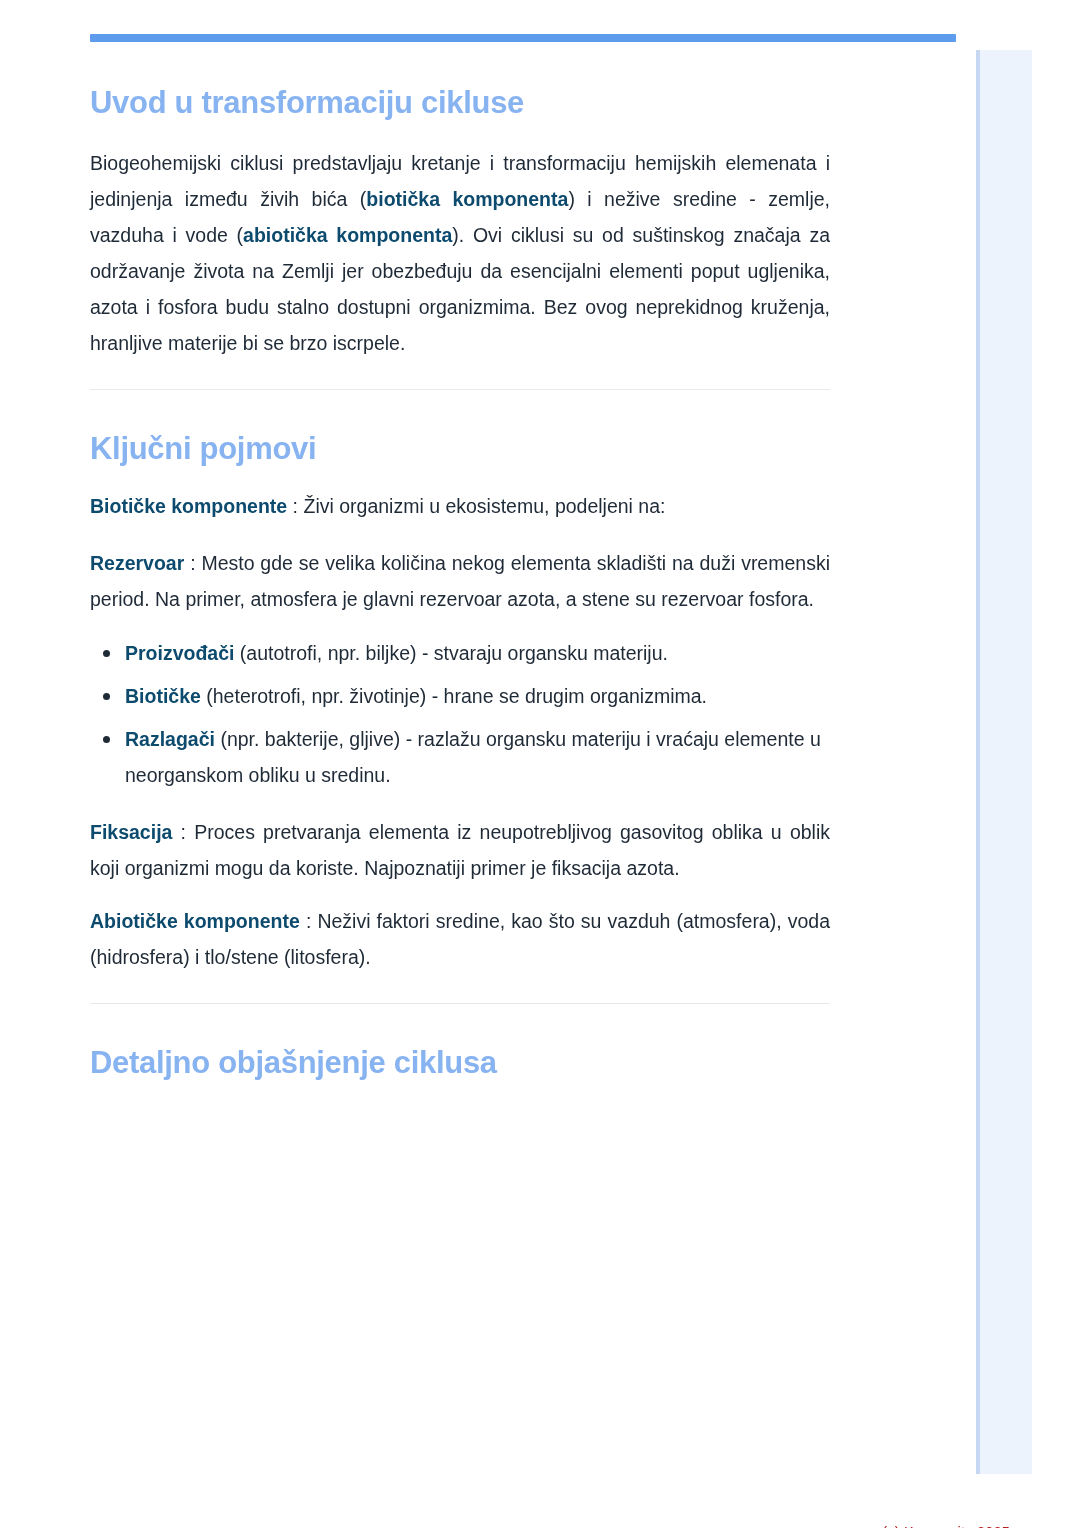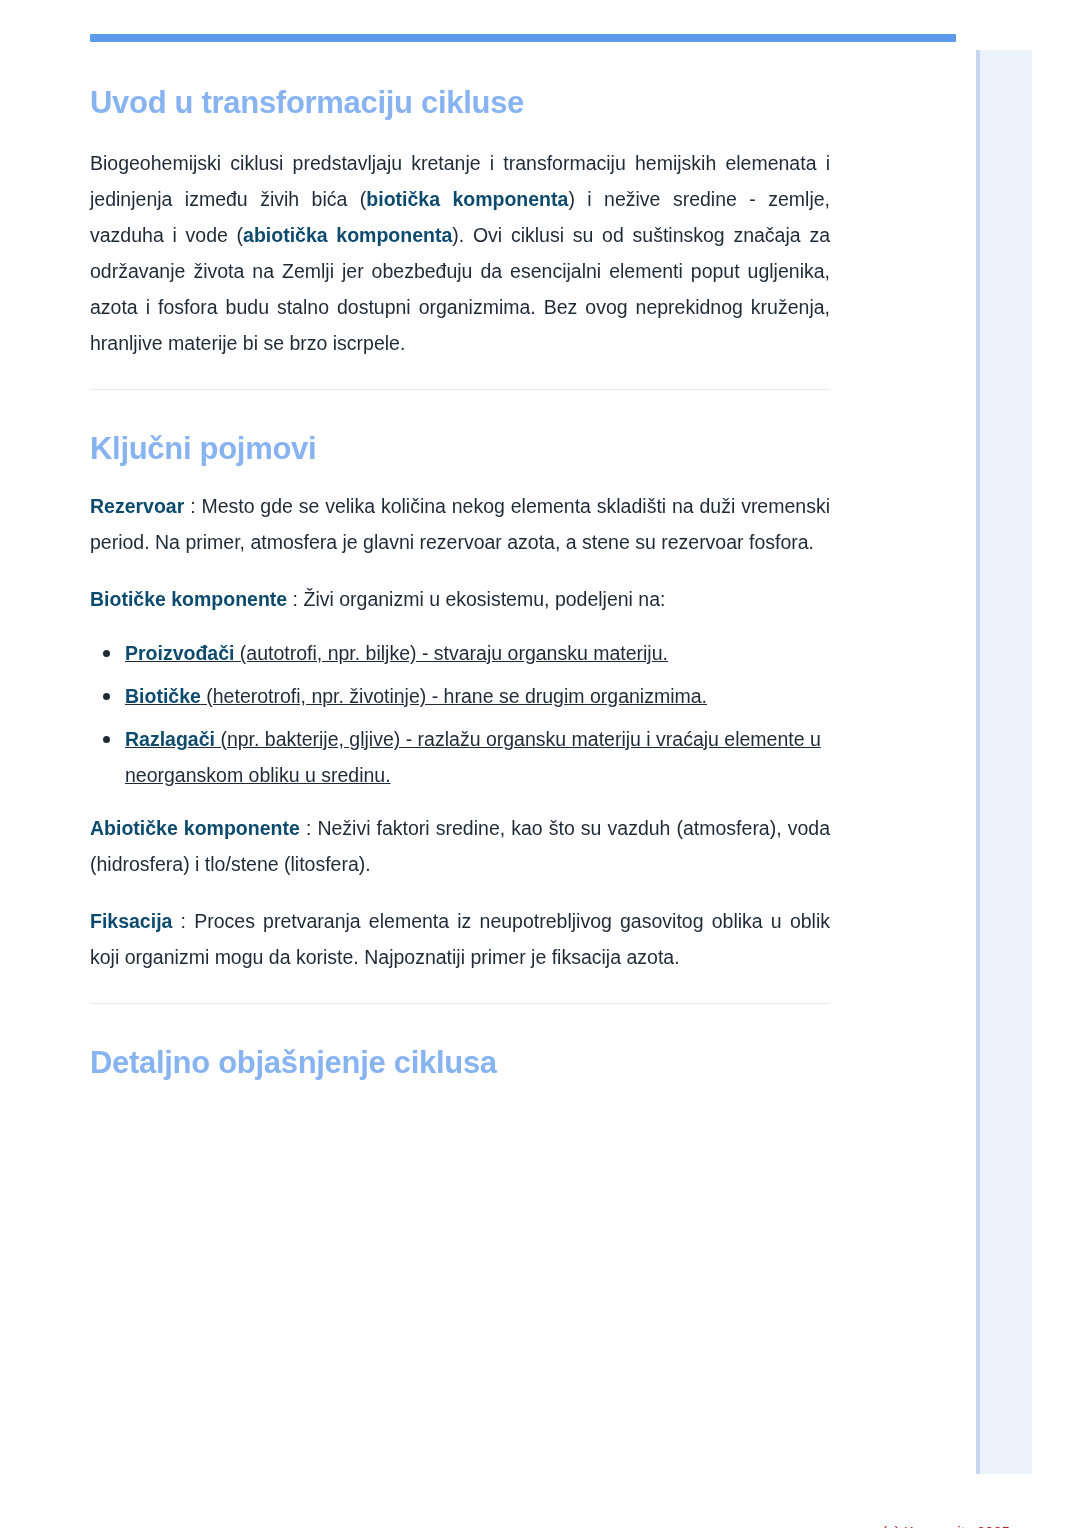--- a/index.html
+++ b/index.html
@@ -80,21 +80,20 @@
     border: none;
     border-top: 1px solid #e7e9ed;
     margin: 28px 0 0;
     width: 740px;
   }
 
   ul.term-list {
     list-style: none;
     margin: 18px 0 0;
     padding: 0;
-    text-decoration: underline;
   }
   ul.term-list li {
     position: relative;
     padding-left: 35px;
     font-size: 19.5px;
     line-height: 36px;
     color: #1f2a37;
   }
   ul.term-list li + li { margin-top: 7px; }
   ul.term-list li::before {
@@ -129,33 +128,33 @@
 
   <h2 class="section-heading first">Uvod u transformaciju cikluse</h2>
 
   <p class="body-text lead"><span>Biogeohemijski ciklusi predstavljaju kretanje i transformaciju hemijskih elemenata i jedinjenja između živih bića (</span><strong>biotička komponenta</strong><span>) i nežive sredine - zemlje, vazduha i vode (</span><strong>abiotička komponenta</strong><span>). Ovi ciklusi su od suštinskog značaja za održavanje života na Zemlji jer obezbeđuju da esencijalni elementi poput ugljenika, azota i fosfora budu stalno dostupni organizmima. Bez ovog neprekidnog kruženja, hranljive materije bi se brzo iscrpele.</span></p>
 
   <hr class="divider">
 
   <h2 class="section-heading">Ključni pojmovi</h2>
 
 
+  <p class="body-text"><strong>Biotičke komponente</strong><span> : </span><span>Živi organizmi u ekosistemu, podeljeni na:</span></p>
+
   <p class="body-text"><strong>Rezervoar</strong><span> : </span><span>Mesto gde se velika količina nekog elementa skladišti na duži vremenski period. Na primer, atmosfera je glavni rezervoar azota, a stene su rezervoar fosfora.</span></p>
-
-  <p class="body-text"><strong>Biotičke komponente</strong><span> : </span><span>Živi organizmi u ekosistemu, podeljeni na:</span></p>
 
   <ul class="term-list">
     <li><strong>Proizvođači</strong><span> (autotrofi, npr. biljke) - stvaraju organsku materiju.</span></li>
     <li><strong>Biotičke</strong><span> (heterotrofi, npr. životinje) - hrane se drugim organizmima.</span></li>
     <li><strong>Razlagači</strong><span> (npr. bakterije, gljive) - razlažu organsku materiju i vraćaju elemente u neorganskom obliku u sredinu.</span></li>
   </ul>
 
+  <p class="body-text"><strong>Fiksacija</strong><span> : </span><span>Proces pretvaranja elementa iz neupotrebljivog gasovitog oblika u oblik koji organizmi mogu da koriste. Najpoznatiji primer je fiksacija azota.</span></p>
+
   <p class="body-text" style="margin-top:17px"><strong>Abiotičke komponente</strong><span> : </span><span>Neživi faktori sredine, kao što su vazduh (atmosfera), voda (hidrosfera) i tlo/stene (litosfera).</span></p>
-
-  <p class="body-text"><strong>Fiksacija</strong><span> : </span><span>Proces pretvaranja elementa iz neupotrebljivog gasovitog oblika u oblik koji organizmi mogu da koriste. Najpoznatiji primer je fiksacija azota.</span></p>
 
   <hr class="divider">
 
   <h2 class="section-heading">Detaljno objašnjenje ciklusa</h2>
 
 </div>
 
 <div class="footer-copyright">(c) Knowunity 2025</div>
 
 </body></html>

